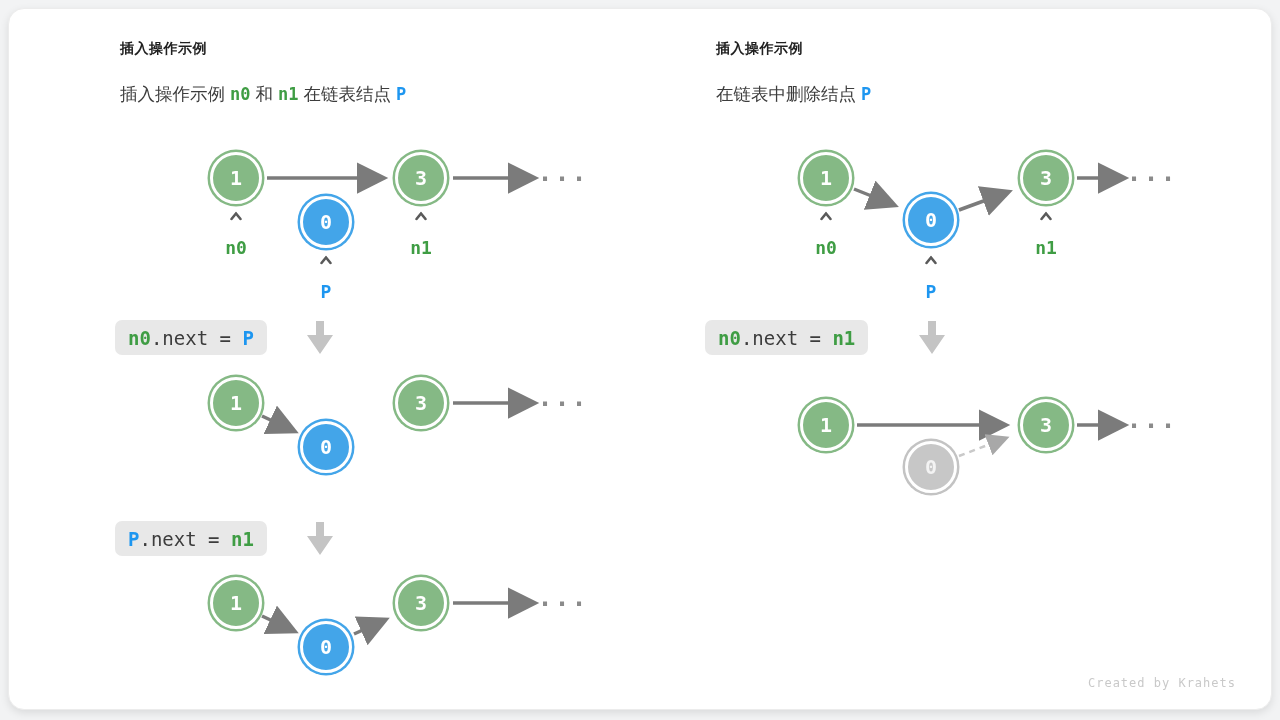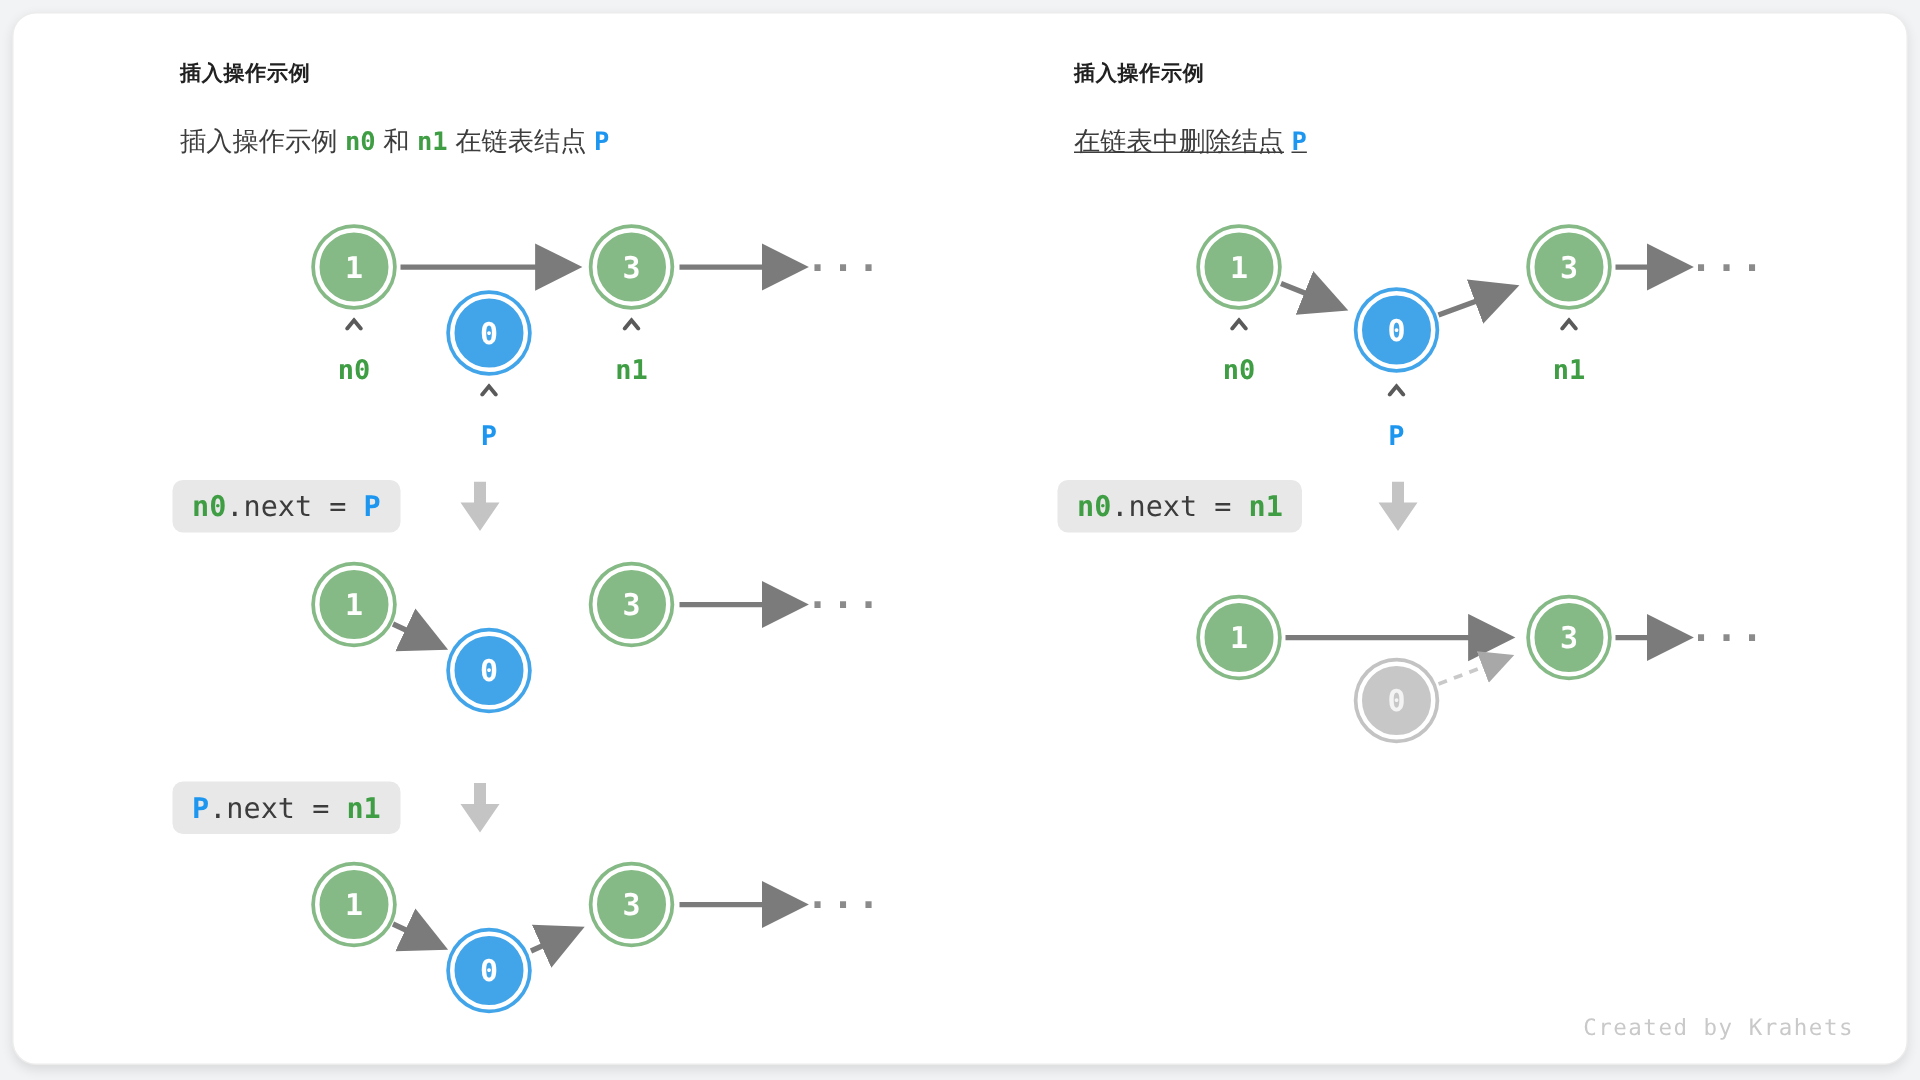--- a/index.html
+++ b/index.html
@@ -18,21 +18,21 @@
   .nlabel-green{color:#3f9d44;}
   .nlabel-blue{color:#1d96f0;}
   .caret{position:absolute;transform:translate(-50%,-50%);line-height:0;}
   .ellipsis{position:absolute;transform:translate(-50%,-74%);font-family:"DejaVu Sans Mono","Liberation Mono",monospace;font-weight:bold;font-size:25px;letter-spacing:2px;color:#8b8b8b;}
   .codebox{position:absolute;height:35px;background:#e8e8e8;border-radius:7px;display:inline-flex;align-items:center;padding:0 13px;}
   .codebox span{font-family:"DejaVu Sans Mono","Liberation Mono",monospace;font-size:19px;white-space:pre;}
   .code-green{color:#3f9d44;font-weight:bold;}
   .code-blue{color:#1d96f0;font-weight:bold;}
   .code-dark{color:#3c3c3c;}
   .blockarrow{position:absolute;line-height:0;}
-  .footer{position:absolute;right:44px;top:676px;font-family:"DejaVu Sans Mono","Liberation Mono",monospace;font-size:15px;color:#c9c9c9;letter-spacing:1px;}
+  .footer{position:absolute;right:44px;top:676px;font-family:"DejaVu Sans Mono","Liberation Mono",monospace;font-size:12px;color:#c9c9c9;letter-spacing:1px;}
   svg.overlay{position:absolute;left:0;top:0;width:1280px;height:720px;pointer-events:none;}
 </style>
 </head>
 <body>
 
 <div class="card"></div>
 
 <svg class="overlay">
   <defs>
     <marker id="ah" markerWidth="10" markerHeight="10" refX="7.5" refY="4.5" orient="auto">
@@ -104,21 +104,21 @@
 <div class="blockarrow" style="left:306px;top:522px;"><svg width="28" height="34">
       <path d="M10 0 H18 V14 H27 L14 33 L1 14 H10 Z" fill="#c4c4c4"></path>
     </svg></div>
 
 <div class="node node-green" style="left:236px;top:603px;">1</div>
 <div class="node node-blue" style="left:326px;top:647px;">0</div>
 <div class="node node-green" style="left:421px;top:603px;">3</div>
 <div class="ellipsis" style="left:563px;top:604px;">...</div>
 
 <div class="abs sec-title" style="left:716px;top:40px;">插入操作示例</div>
-<div class="abs sec-sub" style="left:716px;top:82px;text-decoration:underline;"><span>在链表中删除结点</span><span class="tok tok-blue">P</span></div>
+<div class="abs sec-sub" style="left:716px;top:82px;"><span>在链表中删除结点</span><span class="tok tok-blue">P</span></div>
 
 <div class="node node-green" style="left:826px;top:178px;">1</div>
 <div class="node node-blue" style="left:931px;top:220px;">0</div>
 <div class="node node-green" style="left:1046px;top:178px;">3</div>
 <div class="caret" style="left:826px;top:216px;"><svg width="13" height="9">
       <polyline points="2,7.5 6.5,2 11,7.5" fill="none" stroke="#5a5a5a" stroke-width="2.6" stroke-linecap="round"></polyline>
     </svg></div>
 <div class="caret" style="left:1046px;top:216px;"><svg width="13" height="9">
       <polyline points="2,7.5 6.5,2 11,7.5" fill="none" stroke="#5a5a5a" stroke-width="2.6" stroke-linecap="round"></polyline>
     </svg></div>

